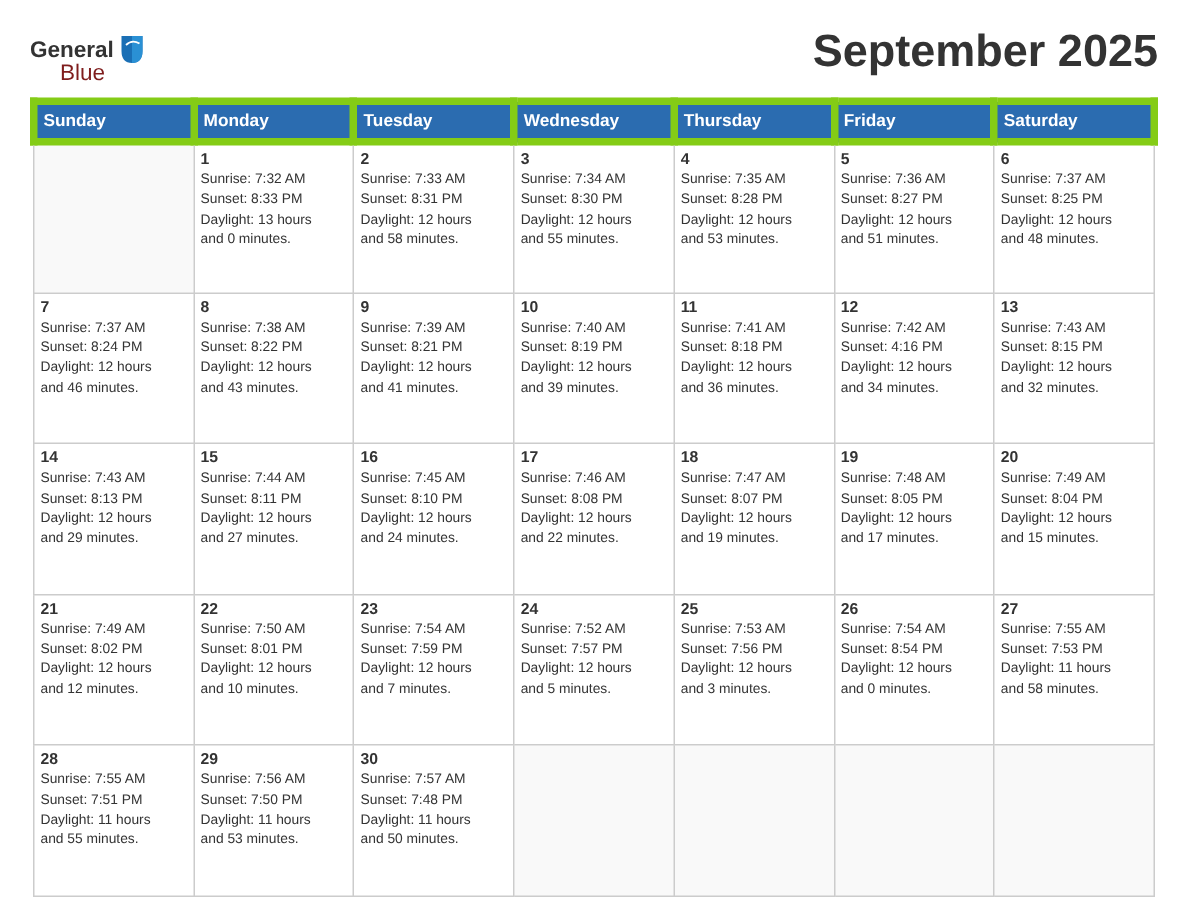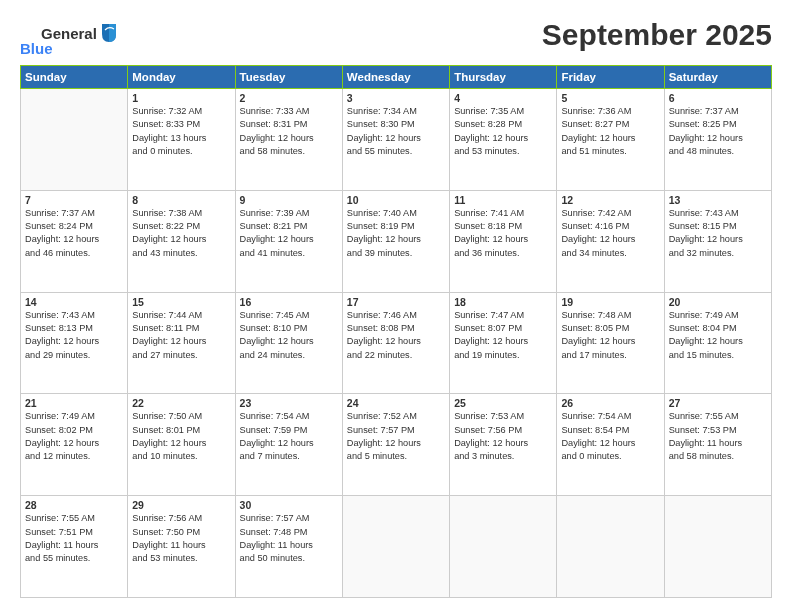--- a/index.html
+++ b/index.html
@@ -28,22 +28,23 @@
       align-items: center;
       margin-top: 4px;
     }
     .logo-text-general {
       font-size: 15px;
       font-weight: bold;
       color: #333;
     }
     .logo-text-blue {
       font-size: 15px;
-      font-weight: bold;
-      color: #3b82f6;
+      font-weight: normal;
+      color: #7f1d1d;
+      margin-left: 20px;
     }
     .logo-icon {
       width: 18px;
       height: 22px;
       margin-left: 3px;
     }
     .title-block {
       text-align: center;
     }
     .main-title {
@@ -63,21 +64,21 @@
       flex: 1;
       table-layout: fixed;
     }
     .calendar-table th {
       background-color: #2b6cb0;
       color: #fff;
       font-size: 11.5px;
       font-weight: bold;
       padding: 5px 4px;
       text-align: left;
-      border: 1px solid #84cc16;
+      border: 5px solid #84cc16;
     }
     .calendar-table td {
       border: 1px solid #ccc;
       vertical-align: top;
       padding: 3px 4px;
       font-size: 9.2px;
       color: #333;
       width: 14.28%;
       height: 78px;
     }
@@ -94,21 +95,21 @@
       background: #f9f9f9;
     }
   </style>
 </head>
 <body>
 
 <div class="page">
   <div class="header-row">
     <div class="logo">
       <div style="display:flex;flex-direction:column;align-items:flex-start;">
-        <div style="display:flex;align-items:center;margin-left:21px;">
+        <div style="display:flex;align-items:center;">
           <span class="logo-text-general">General</span>
           <svg class="logo-icon" viewBox="0 0 18 22" xmlns="http://www.w3.org/2000/svg">
             <path d="M2 2 L16 2 L16 12 Q16 20 9 20 Q2 20 2 12 Z" fill="#1a6fb5"></path>
             <path d="M9 2 L16 2 L16 12 Q16 20 9 20 Z" fill="#2a90d4"></path>
             <path d="M5 8 Q9 4 14 7" stroke="white" stroke-width="1.2" fill="none"></path>
           </svg>
         </div>
         <span class="logo-text-blue" style="margin-top:-4px;">Blue</span>
       </div>
     </div>

